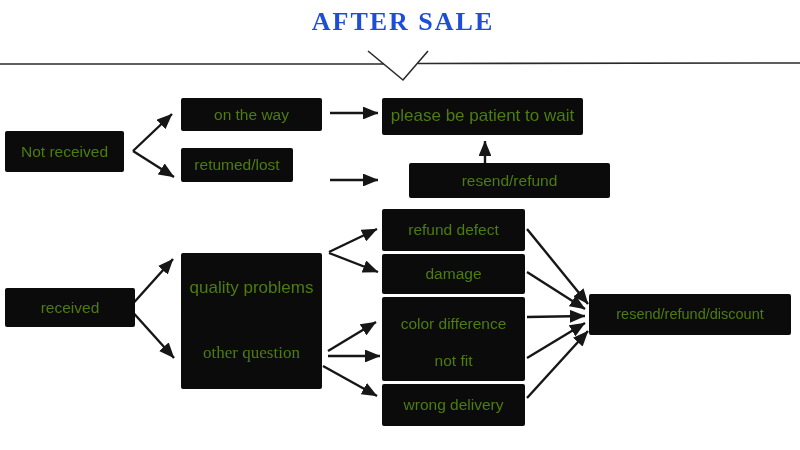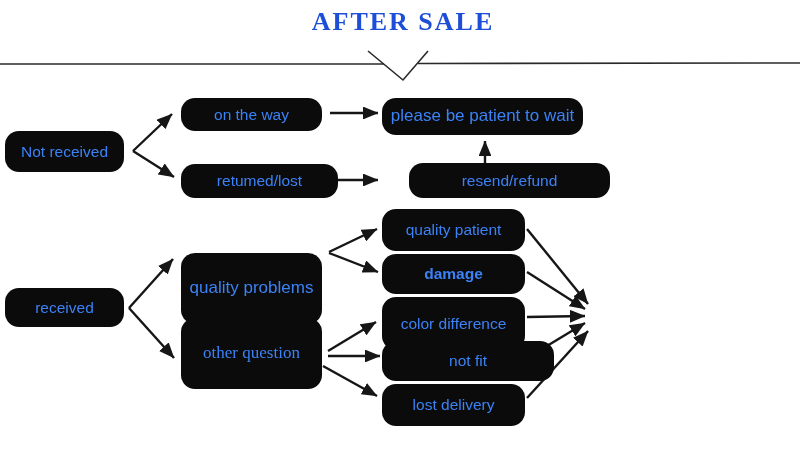--- a/index.html
+++ b/index.html
@@ -32,27 +32,27 @@
     position: absolute;
     left: 0;
     top: 0;
     width: 800px;
     height: 450px;
     pointer-events: none;
   }
   .node {
     position: absolute;
     background: #0b0b0b;
-    color: #3b82f6;
+    color: #4d7c0f;
     display: flex;
     align-items: center;
     justify-content: center;
     text-align: center;
     font-size: 15.5px;
-    border-radius: 14px;
+    border-radius: 2px;
     line-height: 1.1;
   }
   .node.big {
     font-size: 17px;
   }
 </style>
 </head>
 <body>
 
 <div class="stage">
@@ -108,36 +108,37 @@
         <line x1="527" y1="358" x2="585" y2="323" marker-end="url(#ah)"></line>
         <line x1="527" y1="398" x2="588" y2="331" marker-end="url(#ah)"></line>
       </g>
     </g>
   </svg>
 
   <div class="node" style="left:5px;   top:131px; width:119px; height:41px;">Not received</div>
 
   <div class="node" style="left:181px; top:98px;  width:141px; height:33px;">on the way</div>
 
-  <div class="node" style="left:181px; top:164px; width:157px; height:34px;">retumed/lost</div>
+  <div class="node" style="left:181px; top:148px; width:112px; height:34px;">retumed/lost</div>
 
   <div class="node" style="left:382px; top:98px;  width:201px; height:37px; font-size:17px;">please be patient to wait</div>
 
   <div class="node" style="left:382px; top:163px; width:201px; height:35px;margin-left:27px;">resend/refund</div>
 
-  <div class="node" style="left:5px;   top:288px; width:119px; height:39px;text-align:center;">received</div>
+  <div class="node" style="left:5px;   top:288px; width:130px; height:39px;text-align:center;">received</div>
 
   <div class="node big" style="left:181px; top:217px; width:141px; height:71px;margin-top:36px;">quality problems</div>
 
   <div class="node big" style="left:181px; top:318px; width:141px; height:71px;font-family:Liberation Serif, serif;">other question</div>
 
-  <div class="node" style="left:382px; top:209px; width:143px; height:42px;">quality patient</div>
+  <div class="node" style="left:382px; top:209px; width:143px; height:42px;">refund defect</div>
 
-  <div class="node" style="left:382px; top:254px; width:143px; height:40px;font-weight:bold;">damage</div>
+  <div class="node" style="left:382px; top:254px; width:143px; height:40px;">damage</div>
 
   <div class="node" style="left:382px; top:297px; width:143px; height:53px;">color difference</div>
 
-  <div class="node" style="left:382px; top:341px; width:172px; height:40px;">not fit</div>
+  <div class="node" style="left:382px; top:341px; width:143px; height:40px;">not fit</div>
 
-  <div class="node" style="left:382px; top:384px; width:143px; height:42px;">lost delivery</div>
+  <div class="node" style="left:382px; top:384px; width:143px; height:42px;">wrong delivery</div>
 
+  <div class="node" style="left:589px; top:294px; width:202px; height:41px; font-size:14.5px;">resend/refund/discount</div>
 
 </div>
 
 </body></html>

